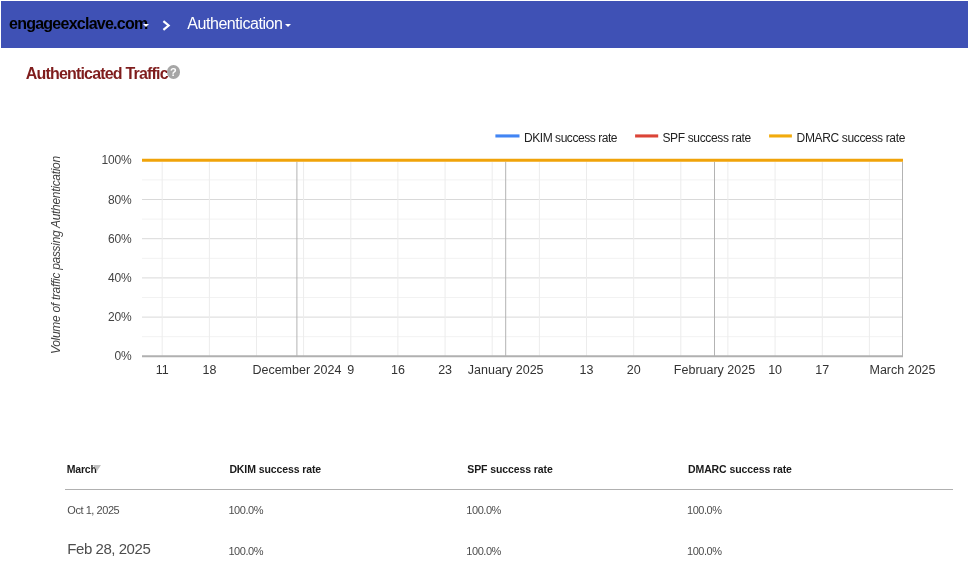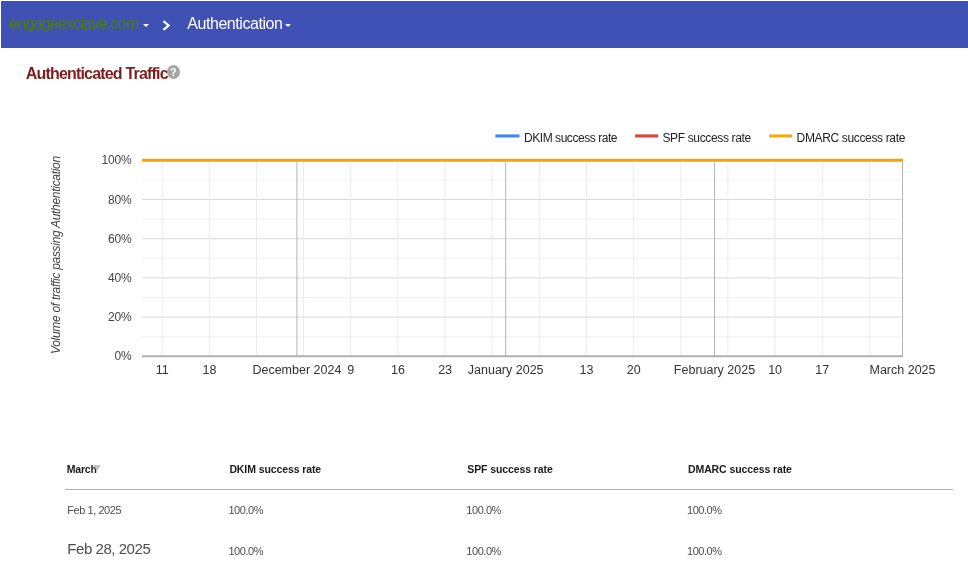--- a/index.html
+++ b/index.html
@@ -3,21 +3,21 @@
 <meta charset="utf-8">
 <style>
   html,body{margin:0;padding:0;background:#fff;width:968px;height:575px;overflow:hidden;}
   body{font-family:"Liberation Sans",sans-serif;position:relative;}
   .abs{position:absolute;}
 </style>
 </head>
 <body>
 
 <div class="abs" style="left:1px;top:1px;width:967px;height:46.5px;background:#3F51B5;"></div>
-<div class="abs" style="left:9px;top:1px;height:46px;line-height:46px;color:#4d7c0f;font-size:16px;letter-spacing:-0.75px;">engageexclave.com</div>
+<div class="abs" style="left:9px;top:1px;height:46px;line-height:46px;color:#000000;font-size:16px;letter-spacing:-0.75px;font-weight:bold;">engageexclave.com</div>
 <div class="abs" style="left:142.5px;top:23.5px;width:0;height:0;border-left:3.3px solid transparent;border-right:3.3px solid transparent;border-top:3.9px solid #fff;"></div>
 <svg class="abs" style="left:162px;top:19.5px;" width="9" height="12" viewBox="0 0 9 12">
   <path d="M1.4 1.2 L6.6 5.5 L1.4 9.8" fill="none" stroke="#fff" stroke-width="2.2"></path>
 </svg>
 <div class="abs" style="left:187.3px;top:1px;height:46px;line-height:46px;color:#fff;font-size:16px;letter-spacing:-0.45px;">Authentication</div>
 <div class="abs" style="left:285.3px;top:23.5px;width:0;height:0;border-left:3.3px solid transparent;border-right:3.3px solid transparent;border-top:3.9px solid #fff;"></div>
 
 <div class="abs" style="left:25.8px;top:66px;font-size:16px;font-weight:bold;color:#7f1d1d;letter-spacing:-0.82px;line-height:15px;">Authenticated Traffic</div>
 <div class="abs" style="left:166.5px;top:65.2px;width:13.8px;height:13.8px;border-radius:50%;background:#a6a6a6;color:#fff;font-size:11px;font-weight:bold;text-align:center;line-height:14.2px;">?</div>
 
@@ -104,21 +104,21 @@
   <text x="60.3" y="255.1" font-size="12px" fill="#424242" font-style="italic" text-anchor="middle" letter-spacing="-0.3" transform="rotate(-90 60.3 255.1)">Volume of traffic passing Authentication</text>
 </svg>
 
 <div class="abs" style="left:66.8px;top:462.5px;font-size:10.5px;font-weight:bold;color:#1a1a1a;letter-spacing:-0.2px;">March</div>
 <div class="abs" style="left:93.2px;top:465px;width:0;height:0;border-left:4px solid transparent;border-right:4px solid transparent;border-top:6.5px solid #c2c2c2;"></div>
 <div class="abs" style="left:229.4px;top:462.5px;font-size:10.5px;font-weight:bold;color:#1a1a1a;letter-spacing:-0.1px;">DKIM success rate</div>
 <div class="abs" style="left:467.3px;top:462.5px;font-size:10.5px;font-weight:bold;color:#1a1a1a;letter-spacing:-0.1px;">SPF success rate</div>
 <div class="abs" style="left:688px;top:462.5px;font-size:10.5px;font-weight:bold;color:#1a1a1a;letter-spacing:-0.1px;">DMARC success rate</div>
 <div class="abs" style="left:64.5px;top:488.6px;width:888.5px;height:1px;background:#b0b0b0;"></div>
 
-<div class="abs" style="left:67.3px;top:504.2px;font-size:11px;color:#4d4d4d;letter-spacing:-0.45px;">Feb 1, 2025</div>
+<div class="abs" style="left:67.3px;top:504.2px;font-size:11px;color:#4d4d4d;letter-spacing:-0.45px;">Oct 1, 2025</div>
 <div class="abs" style="left:228.4px;top:504.2px;font-size:11px;color:#4d4d4d;letter-spacing:-0.45px;">100.0%</div>
 <div class="abs" style="left:466.3px;top:504.2px;font-size:11px;color:#4d4d4d;letter-spacing:-0.45px;">100.0%</div>
 <div class="abs" style="left:687px;top:504.2px;font-size:11px;color:#4d4d4d;letter-spacing:-0.45px;">100.0%</div>
 
 <div class="abs" style="left:67.3px;top:540px;font-size:15px;color:#4d4d4d;letter-spacing:-0.45px;">Feb 28, 2025</div>
 <div class="abs" style="left:228.4px;top:544.9px;font-size:11px;color:#4d4d4d;letter-spacing:-0.45px;">100.0%</div>
 <div class="abs" style="left:466.3px;top:544.9px;font-size:11px;color:#4d4d4d;letter-spacing:-0.45px;">100.0%</div>
 <div class="abs" style="left:687px;top:544.9px;font-size:11px;color:#4d4d4d;letter-spacing:-0.45px;">100.0%</div>
 
 </body></html>

